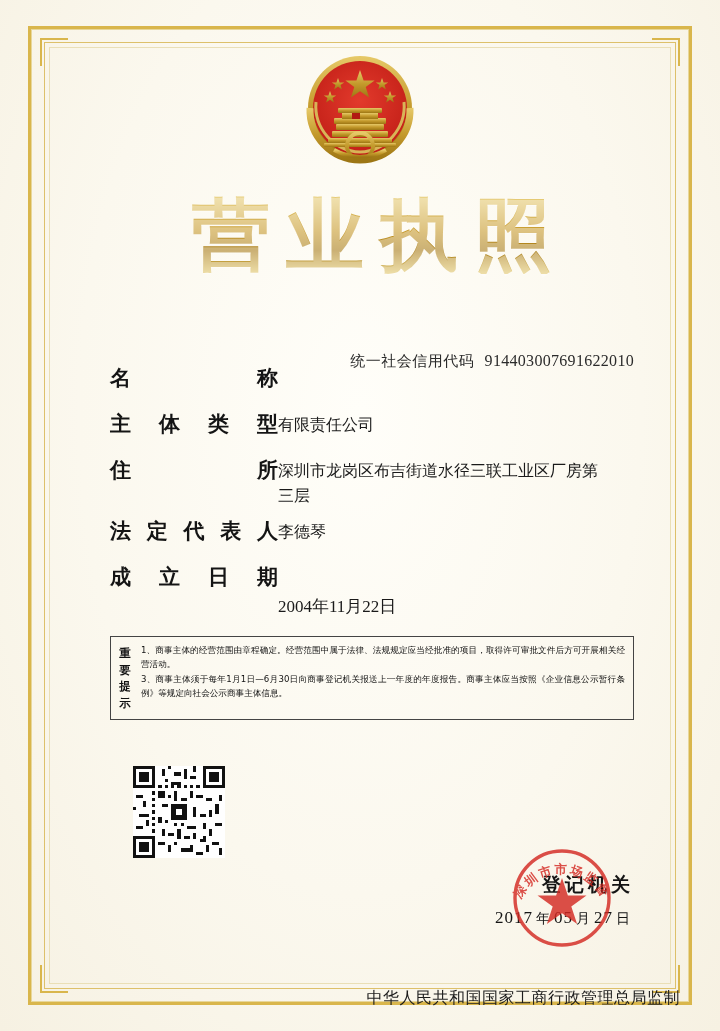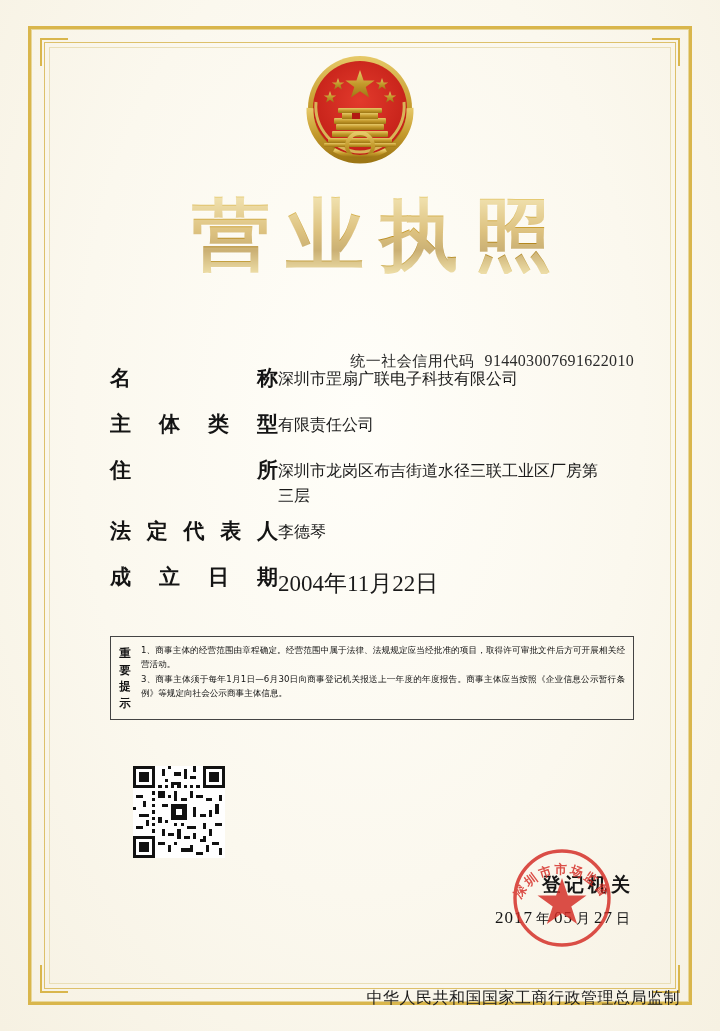--- a/index.html
+++ b/index.html
@@ -118,21 +118,21 @@
     letter-spacing: 0;
   }
   .row-label span { display: inline-block; }
   .row-value {
     font-family: "DejaVu Sans", sans-serif;
     font-size: 16px;
     color: #1a1a1a;
     line-height: 1.55;
     padding-top: 3px;
   }
-  .row-value.serif { font-family: "Liberation Serif", serif; font-size: 23px; }
+  .row-value.serif { font-family: "Liberation Serif", serif; font-size: 17px; margin-top: 28px; }
 
   
   .notice {
     position: absolute;
     left: 110px;
     right: 86px;
     top: 636px;
     border: 1px solid #444;
     display: flex;
     padding: 7px 8px 7px 4px;
@@ -280,21 +280,20 @@
     <span class="credit-value">914403007691622010</span>
   </div>
 
   <div class="fields">
 
     <div class="row">
       <div class="row-label">
         <span>名</span>
         <span>称</span>
       </div>
-      <div class="row-value">深圳市罡扇广联电子科技有限公司</div>
     </div>
 
     <div class="row">
       <div class="row-label">
         <span>主</span>
         <span>体</span>
         <span>类</span>
         <span>型</span>
       </div>
       <div class="row-value">有限责任公司</div>

